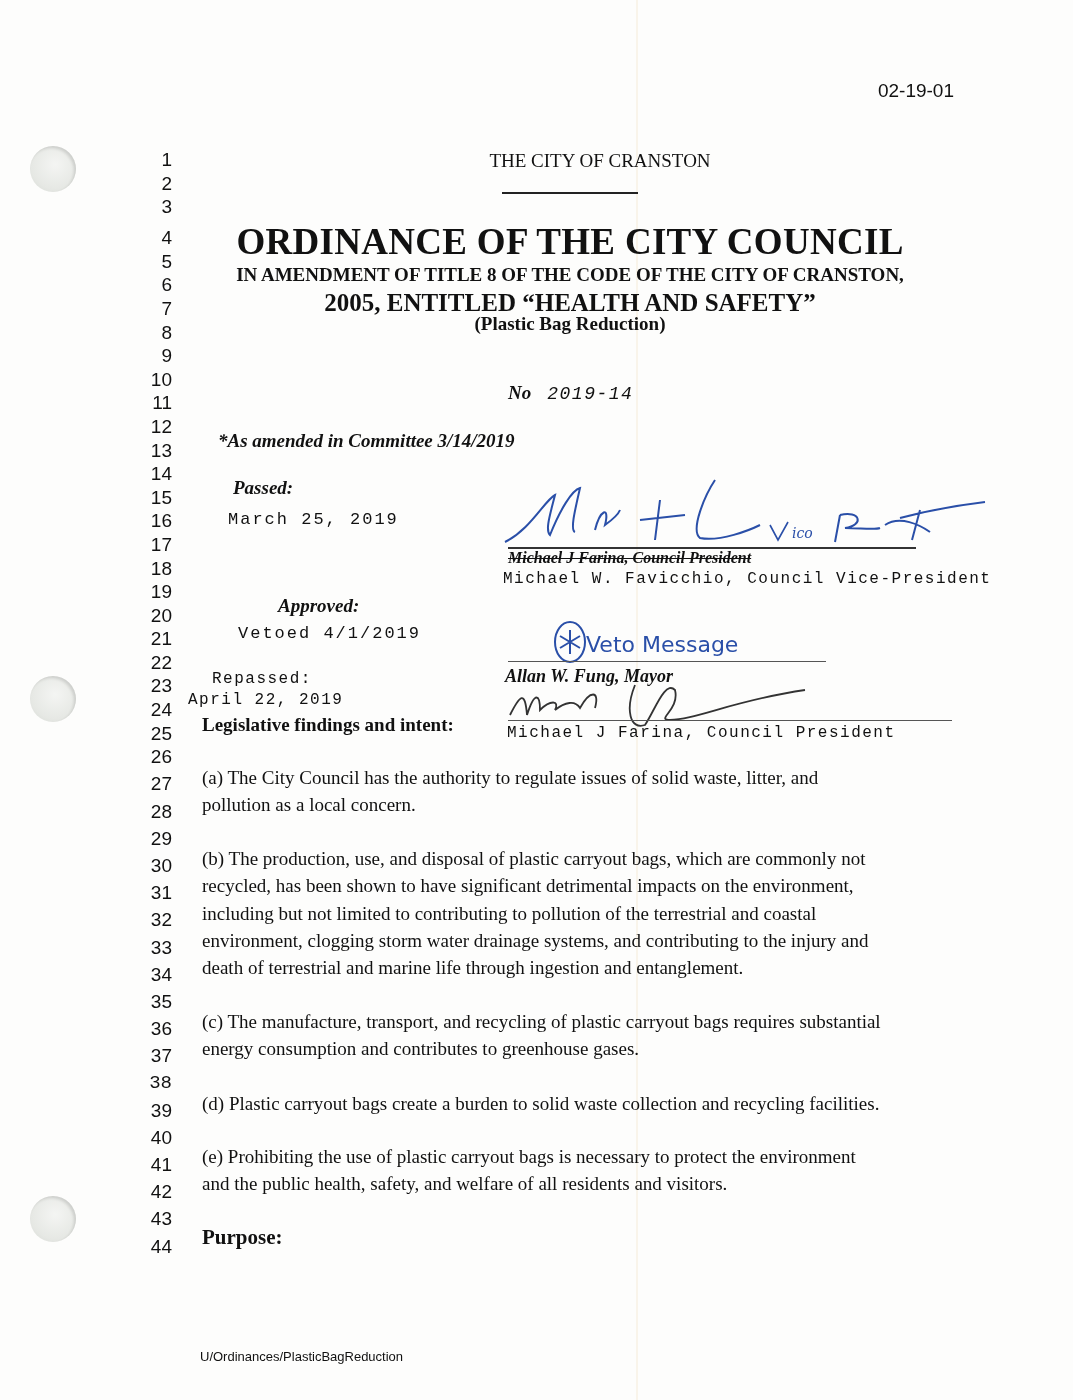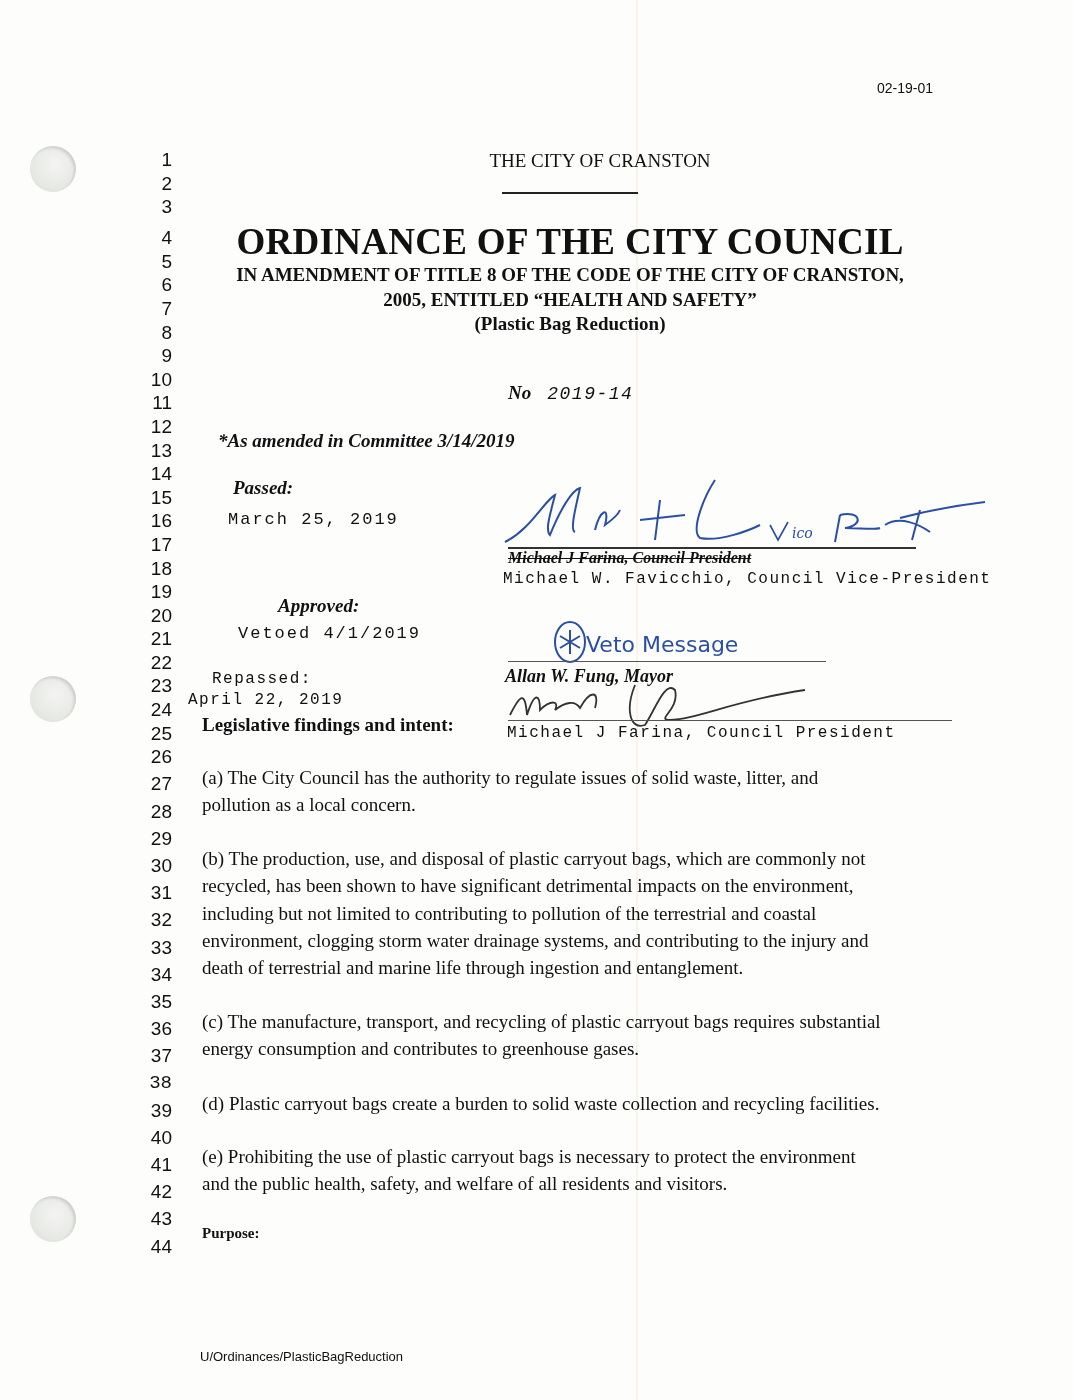--- a/index.html
+++ b/index.html
@@ -7,21 +7,21 @@
   .page { position: absolute; left: 0; top: 0; width: 1073px; height: 1400px; background: #fdfdfc; }
   .serif { font-family: "Liberation Serif", "DejaVu Serif", serif; }
   .sans { font-family: "Liberation Sans", "DejaVu Sans", sans-serif; }
   .mono { font-family: "Liberation Mono", "DejaVu Sans Mono", monospace; }
   .abs { position: absolute; white-space: nowrap; }
 
   .punch { position: absolute; width: 46px; height: 46px; border-radius: 50%;
            background: radial-gradient(circle at 55% 40%, #f4f5f3 0%, #e6e8e4 65%, #d6d9d4 100%);
            box-shadow: -2px 2px 3px rgba(0,0,0,0.12) inset; }
 
-  .docno { right: 140px; top: 80px; font-size: 14px; }
+  .docno { right: 119px; top: 80px; font-size: 19px; }
 
   .linenums { position: absolute; left: 148px; top: 148px; width: 24px; text-align: right; }
   .linenum { font-size: 19px; height: 23.6px; line-height: 23.6px; display: block; }
 
   .center { text-align: center; }
   .bold { font-weight: bold; }
   .italic { font-style: italic; }
 
   .rule { position: absolute; height: 2px; background: #222; }
   .sigline { position: absolute; height: 1px; background: #555; }
@@ -89,21 +89,21 @@
     <span class="linenum" style="height:27.2px;">41</span>
     <span class="linenum" style="height:27.2px;">42</span>
     <span class="linenum" style="height:27.2px;">43</span>
     <span class="linenum" style="height:27.2px;">44</span>
   </div>
 
   <div class="abs serif center" style="left:400px; width:400px; top:150px; font-size:19px;">THE CITY OF CRANSTON</div>
   <div class="rule" style="left:502px; width:136px; top:192px;"></div>
   <div class="abs serif bold center" style="left:200px; width:740px; top:220px; font-size:37px; letter-spacing:0.3px;">ORDINANCE OF THE CITY COUNCIL</div>
   <div class="abs serif bold center" style="left:180px; width:780px; top:264px; font-size:19px;">IN AMENDMENT OF TITLE 8 OF THE CODE OF THE CITY OF CRANSTON,</div>
-  <div class="abs serif bold center" style="left:180px; width:780px; top:289px; font-size:19px;">2005, ENTITLED “HEALTH AND SAFETY”</div>
+  <div class="abs serif bold center" style="left:180px; width:780px; top:289px; font-size:25px;">2005, ENTITLED “HEALTH AND SAFETY”</div>
   <div class="abs serif bold center" style="left:180px; width:780px; top:313px; font-size:19px;">(Plastic Bag Reduction)</div>
 
   <div class="abs" style="left:508px; top:382px;">
     <span class="serif bold italic" style="font-size:19px;">No</span>
     <span class="mono" style="font-size:18px; margin-left:12px; letter-spacing:1.5px;font-style:italic;">2019-14</span>
   </div>
 
   <div class="abs serif bold italic" style="left:218px; top:430px; font-size:19px;">*As amended in Committee 3/14/2019</div>
 
   <div class="abs serif bold italic" style="left:233px; top:477px; font-size:19px;">Passed:</div>
@@ -166,17 +166,17 @@
 
   <div class="abs serif body-text" style="left:202px; top:1090px;">
     <div>(d) Plastic carryout bags create a burden to solid waste collection and recycling facilities.</div>
   </div>
 
   <div class="abs serif body-text" style="left:202px; top:1143px;">
     <div>(e) Prohibiting the use of plastic carryout bags is necessary to protect the environment</div>
     <div>and the public health, safety, and welfare of all residents and visitors.</div>
   </div>
 
-  <div class="abs serif bold" style="left:202px; top:1225px; font-size:15px;">Purpose:</div>
+  <div class="abs serif bold" style="left:202px; top:1225px; font-size:21px;">Purpose:</div>
 
   <div class="abs sans" style="left:200px; top:1349px; font-size:13px;">U/Ordinances/PlasticBagReduction</div>
 
 </div>
 
 </body></html>

